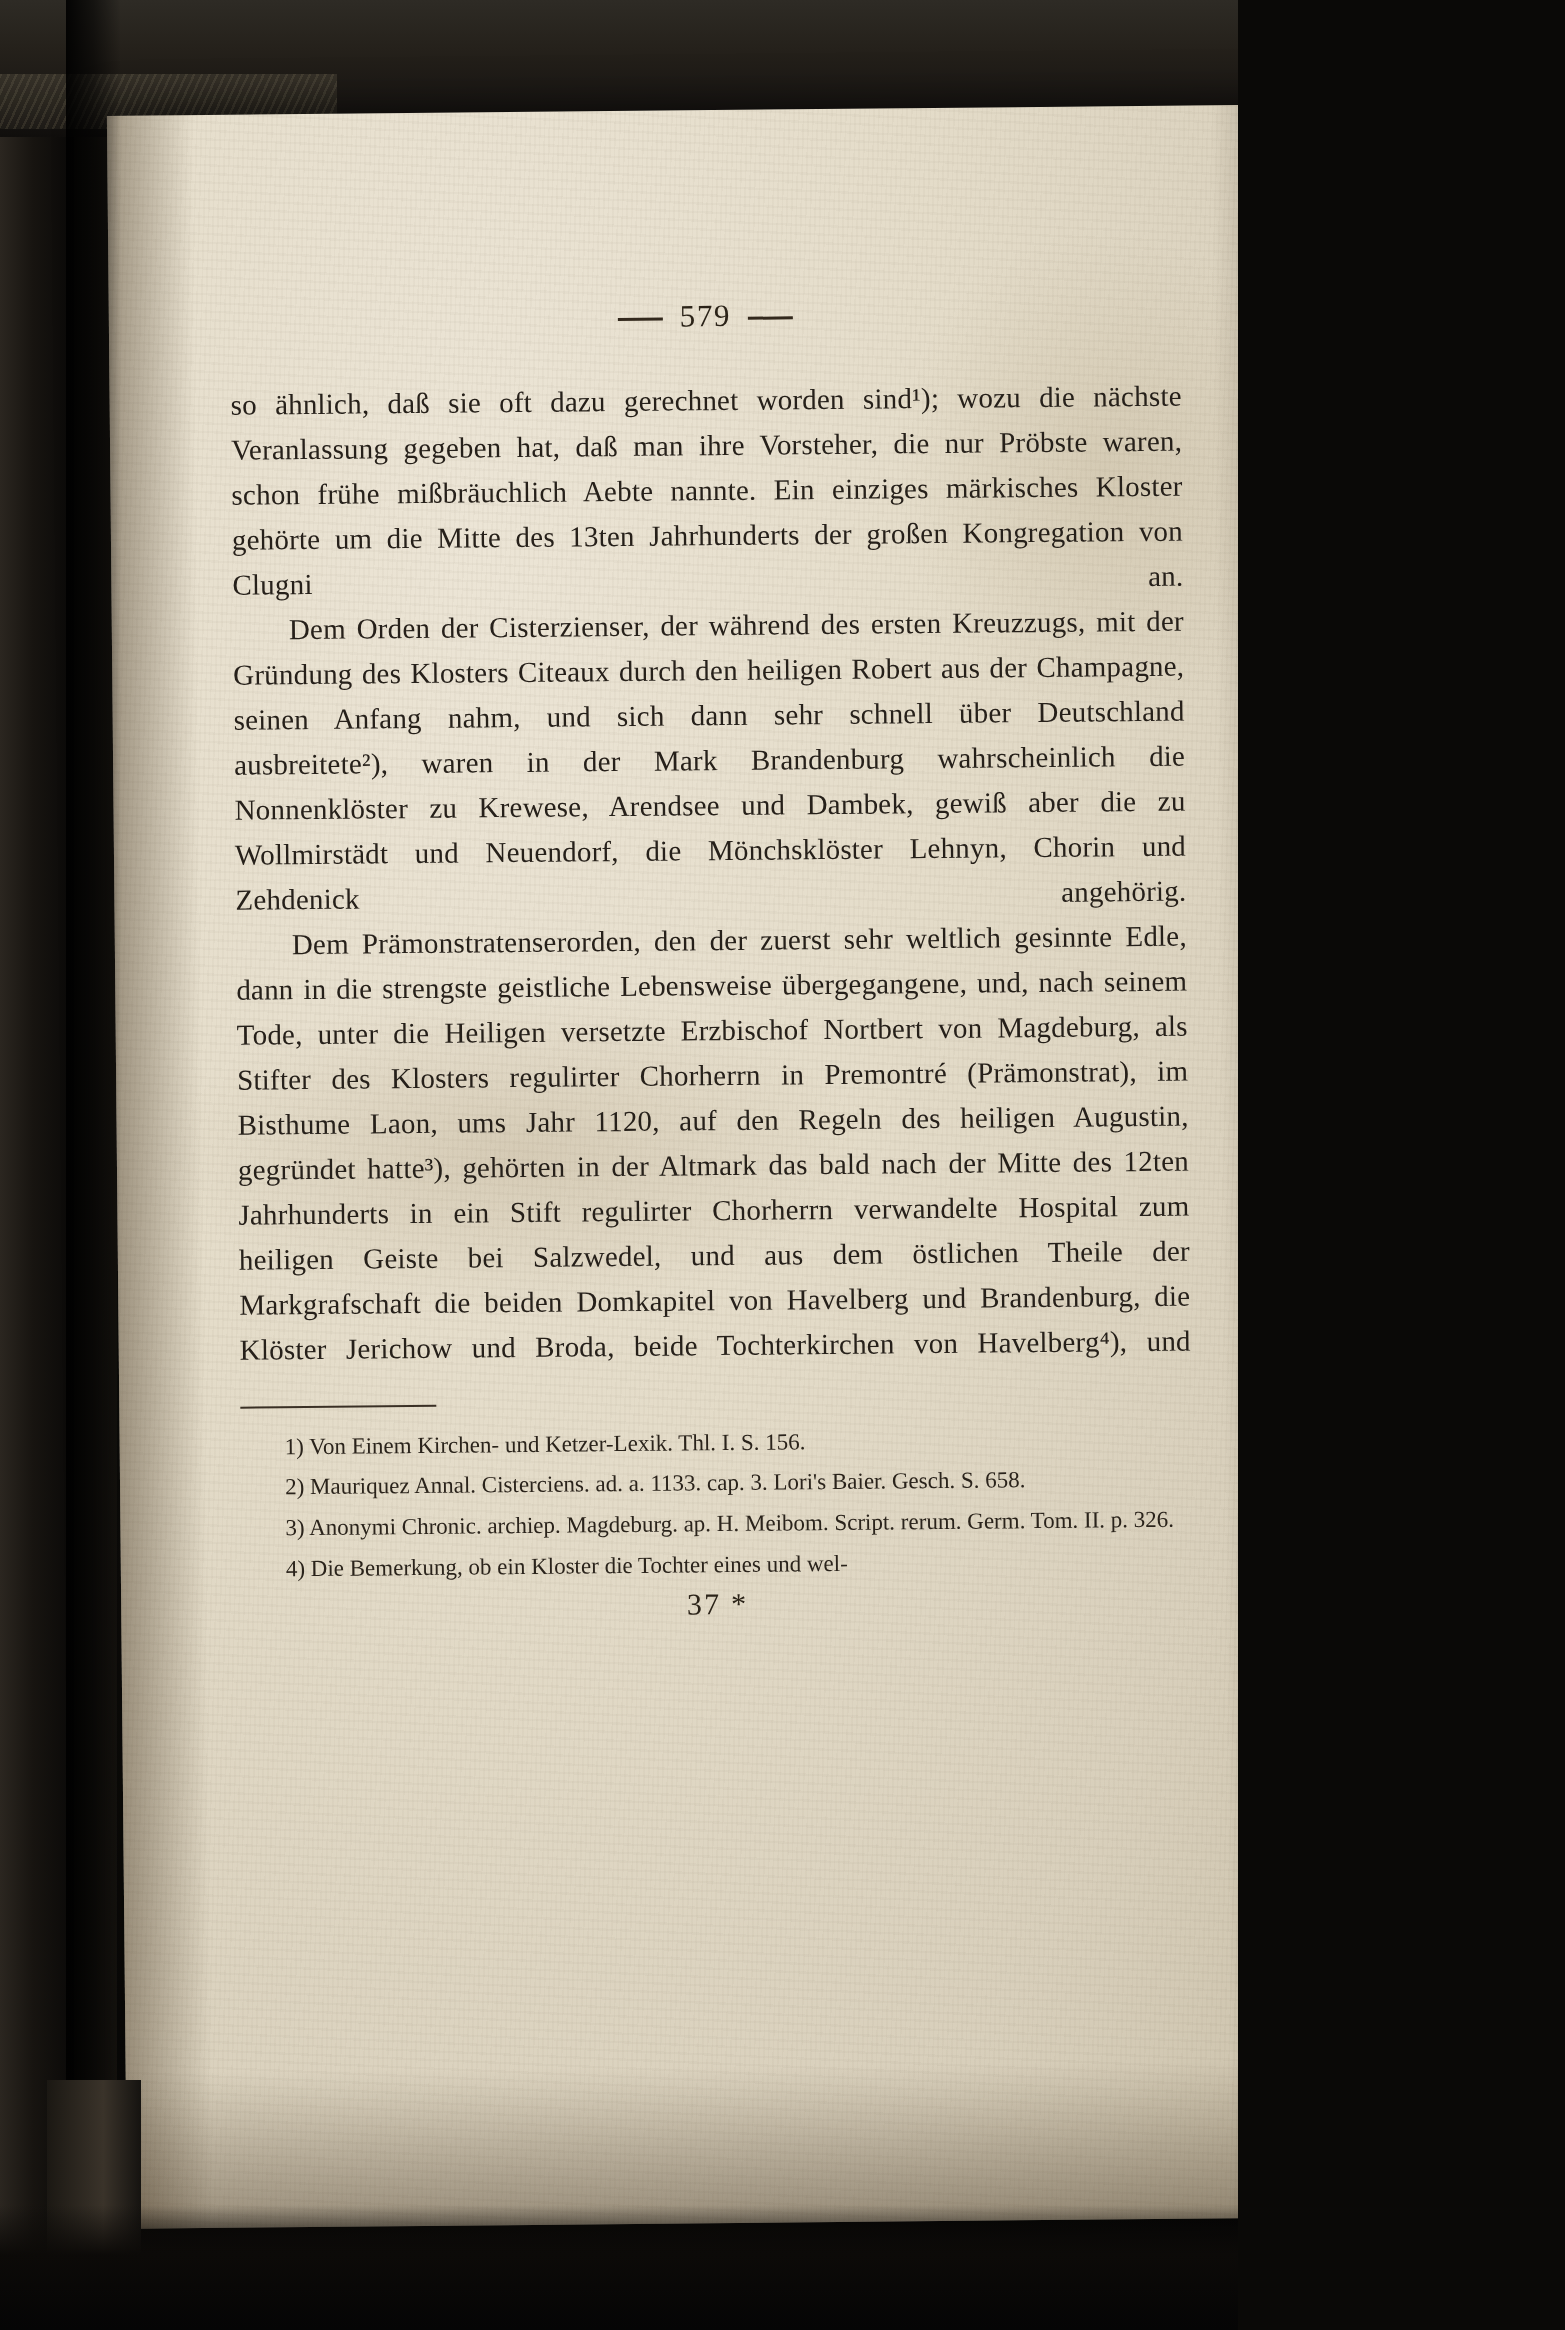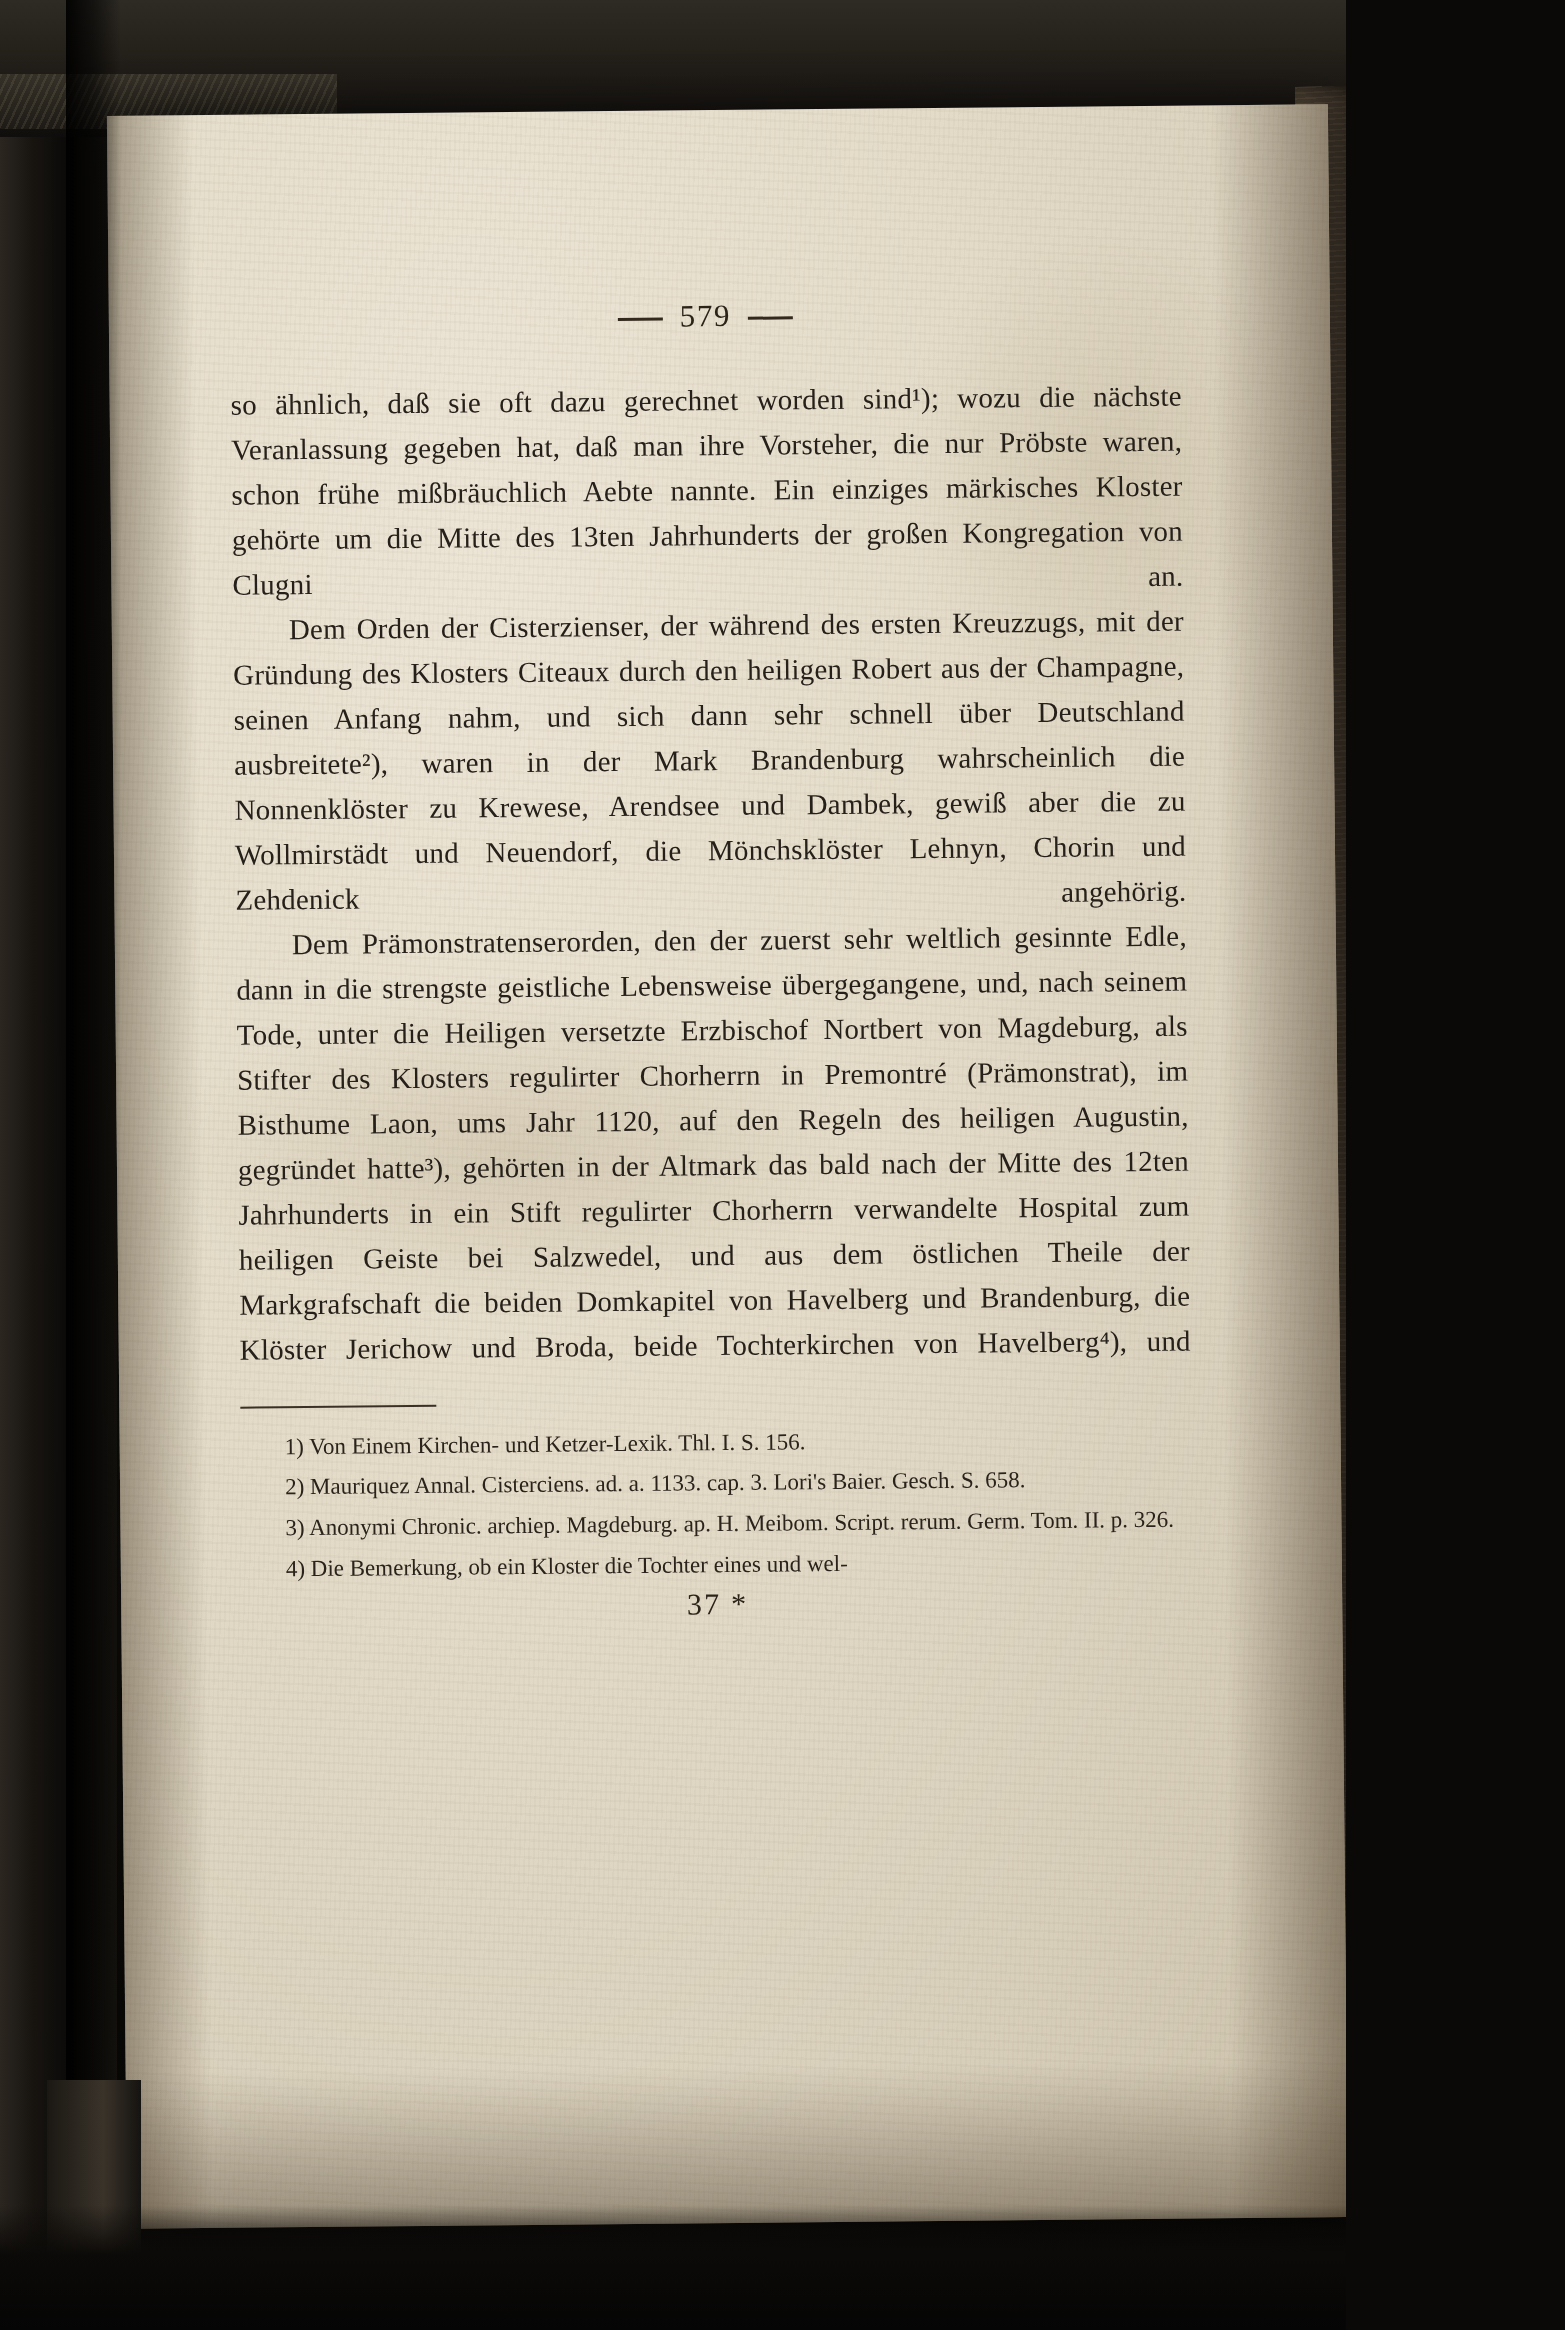--- a/index.html
+++ b/index.html
@@ -10,21 +10,21 @@
   body {
     width: 1566px;
     height: 2330px;
     overflow: hidden;
     font-family: "Liberation Serif", serif;
   }
 
   
   .scene {
     position: relative;
-    width: 1346px;
+    width: 1238px;
     height: 2330px;
     background: radial-gradient(ellipse at 35% 45%, #17140f 0%, #0b0a08 60%, #050505 100%);
     overflow: hidden;
   }
 
   
   .bg-right {
     position: absolute;
     left: 1354px; top: 0;
     width: 211px; height: 2330px;

